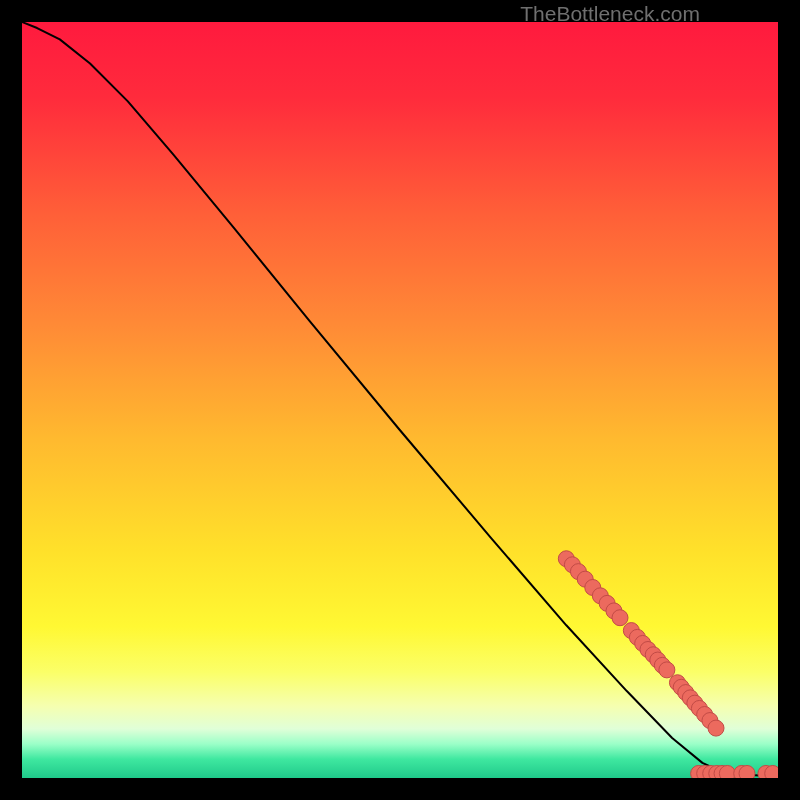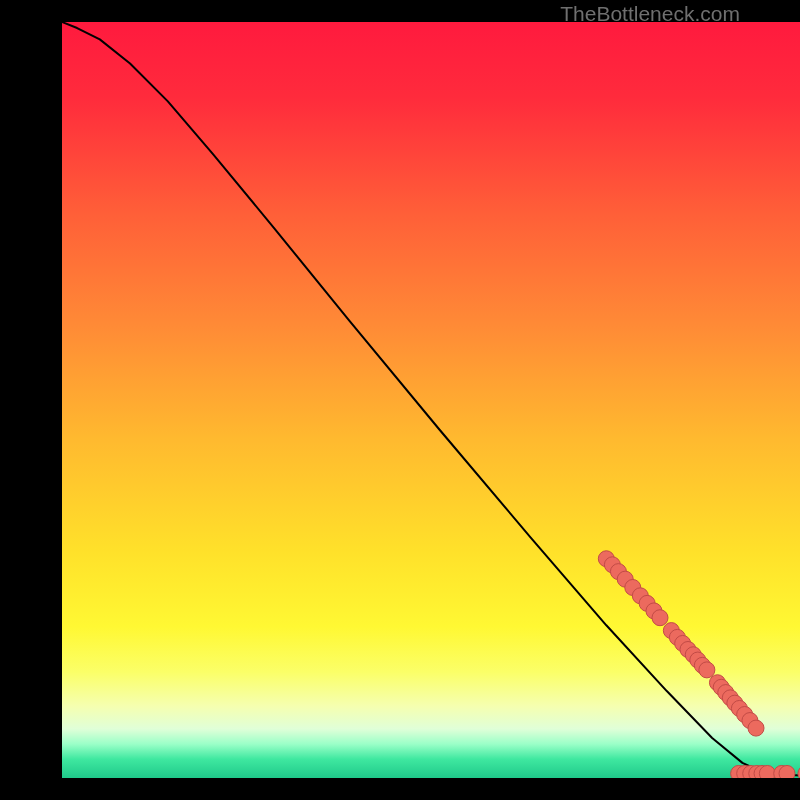--- a/index.html
+++ b/index.html
@@ -11,21 +11,20 @@
     overflow: hidden;
     font-family: Arial, Helvetica, sans-serif;
   }
   .frame {
     position: absolute;
     left: 0;
     top: 0;
     width: 706px;
     height: 800px;
     background: #000;
-    margin-left: 40px;
   }
   .plot {
     position: absolute;
     left: 22px;
     top: 22px;
     width: 756px;
     height: 756px;
     overflow: hidden;
   }
   .watermark {

